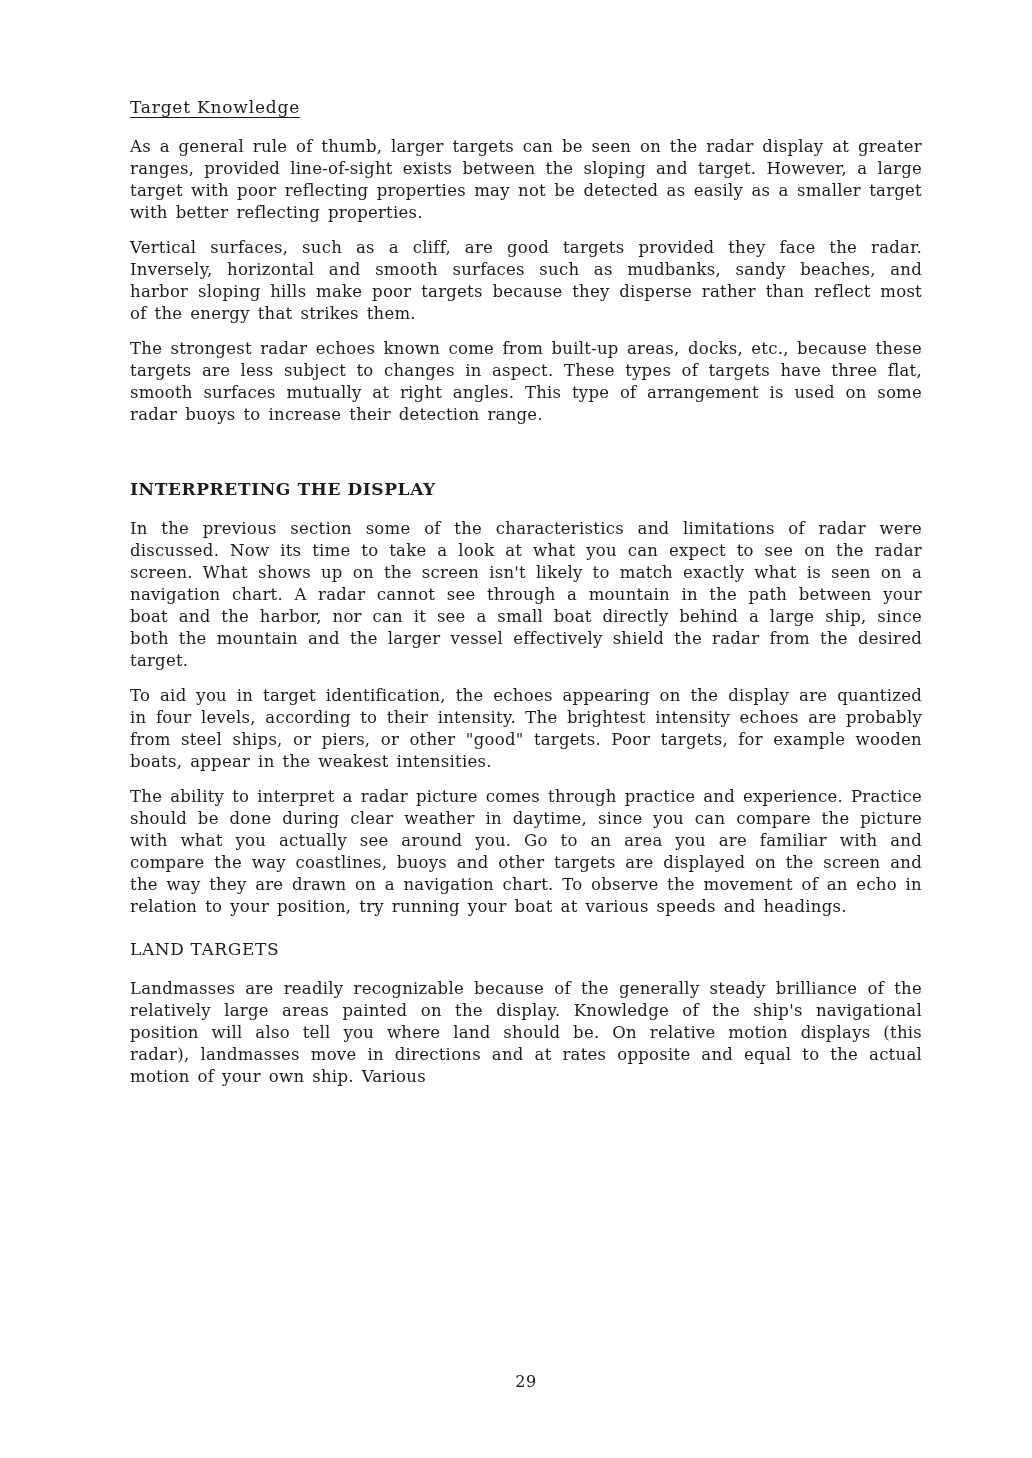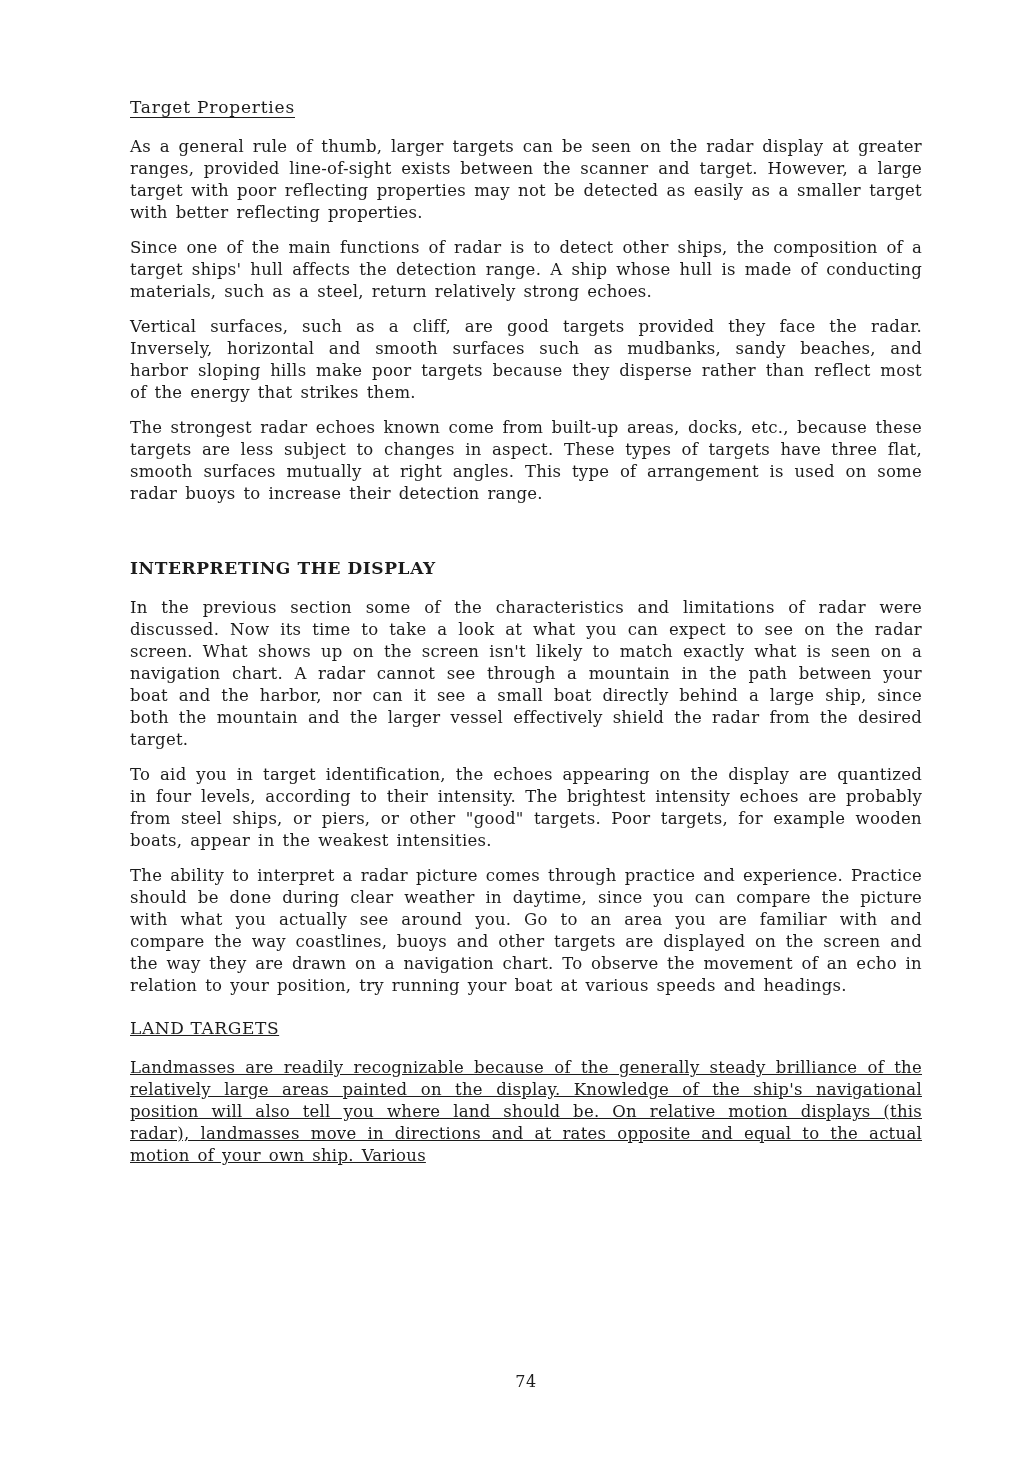--- a/index.html
+++ b/index.html
@@ -38,21 +38,20 @@
     letter-spacing: 0.6px;
   }
   .heading-plain {
     letter-spacing: 0.6px;
   }
   .section-interpreting {
     margin-top: 52px;
   }
   .section-land {
     margin-top: 20px;
-    text-decoration: underline;
   }
   .para {
     font-size: 16.5px;
     line-height: 22px;
     text-align: justify;
     text-align-last: left;
     margin: 0 0 13px 0;
     word-spacing: 2.5px;
     letter-spacing: 0.25px;
     hyphens: none;
@@ -69,37 +68,36 @@
     letter-spacing: 0.5px;
   }
 </style>
 </head>
 <body>
 
 <div class="page">
   <main class="content">
 
     <section>
-      <h2 class="heading heading-underline">Target Properties</h2>
-      <p class="para">As a general rule of thumb, larger targets can be seen on the radar display at greater ranges, provided line-of-sight exists between the scanner and target.  However, a large target with poor reflecting properties may not be detected as easily as a smaller target with better reflecting properties.</p>
-      <p class="para">Since one of the main functions of radar is to detect other ships, the composition of a target ships' hull affects the detection range.  A ship whose hull is made of conducting materials, such as a steel, return relatively strong echoes.</p>
+      <h2 class="heading heading-underline">Target Knowledge</h2>
+      <p class="para">As a general rule of thumb, larger targets can be seen on the radar display at greater ranges, provided line-of-sight exists between the sloping and target.  However, a large target with poor reflecting properties may not be detected as easily as a smaller target with better reflecting properties.</p>
       <p class="para">Vertical surfaces, such as a cliff, are good targets provided they face the radar.  Inversely, horizontal and smooth surfaces such as mudbanks, sandy beaches, and harbor sloping hills make poor targets because they disperse rather than reflect most of the energy that strikes them.</p>
       <p class="para">The strongest radar echoes known come from built-up areas, docks, etc., because these targets are less subject to changes in aspect.  These types of targets have three flat, smooth surfaces mutually at right angles.  This type of arrangement is used on some radar buoys to increase their detection range.</p>
     </section>
 
     <section class="section-interpreting">
       <h2 class="heading heading-bold">INTERPRETING THE DISPLAY</h2>
       <p class="para">In the previous section some of the characteristics and limitations of radar were discussed.  Now its time to take a look at what you can expect to see on the radar screen.  What shows up on the screen isn't likely to match exactly what is seen on a navigation chart.  A radar cannot see through a mountain in the path between your boat and the harbor, nor can it see a small boat directly behind a large ship, since both the mountain and the larger vessel effectively shield the radar from the desired target.</p>
       <p class="para">To aid you in target identification, the echoes appearing on the display are quantized in four levels, according to their intensity.  The brightest intensity echoes are probably from steel ships, or piers, or other "good" targets.  Poor targets, for example wooden boats, appear in the weakest intensities.</p>
       <p class="para">The ability to interpret a radar picture comes through practice and experience.  Practice should be done during clear weather in daytime, since you can compare the picture with what you actually see around you.  Go to an area you are familiar with and compare the way coastlines, buoys and other targets are displayed on the screen and the way they are drawn on a navigation chart.  To observe the movement of an echo in relation to your position, try running your boat at various speeds and headings.</p>
     </section>
 
     <section class="section-land">
       <h2 class="heading heading-plain">LAND TARGETS</h2>
       <p class="para">Landmasses are readily recognizable because of the generally steady brilliance of the relatively large areas painted on the display.  Knowledge of the ship's navigational position will also tell you where land should be.  On relative motion displays (this radar), landmasses move in directions and at rates opposite and equal to the actual motion of your own ship.  Various</p>
     </section>
 
   </main>
 
   <footer class="page-footer">
-    <span class="page-number">74</span>
+    <span class="page-number">29</span>
   </footer>
 </div>
 
 </body></html>

